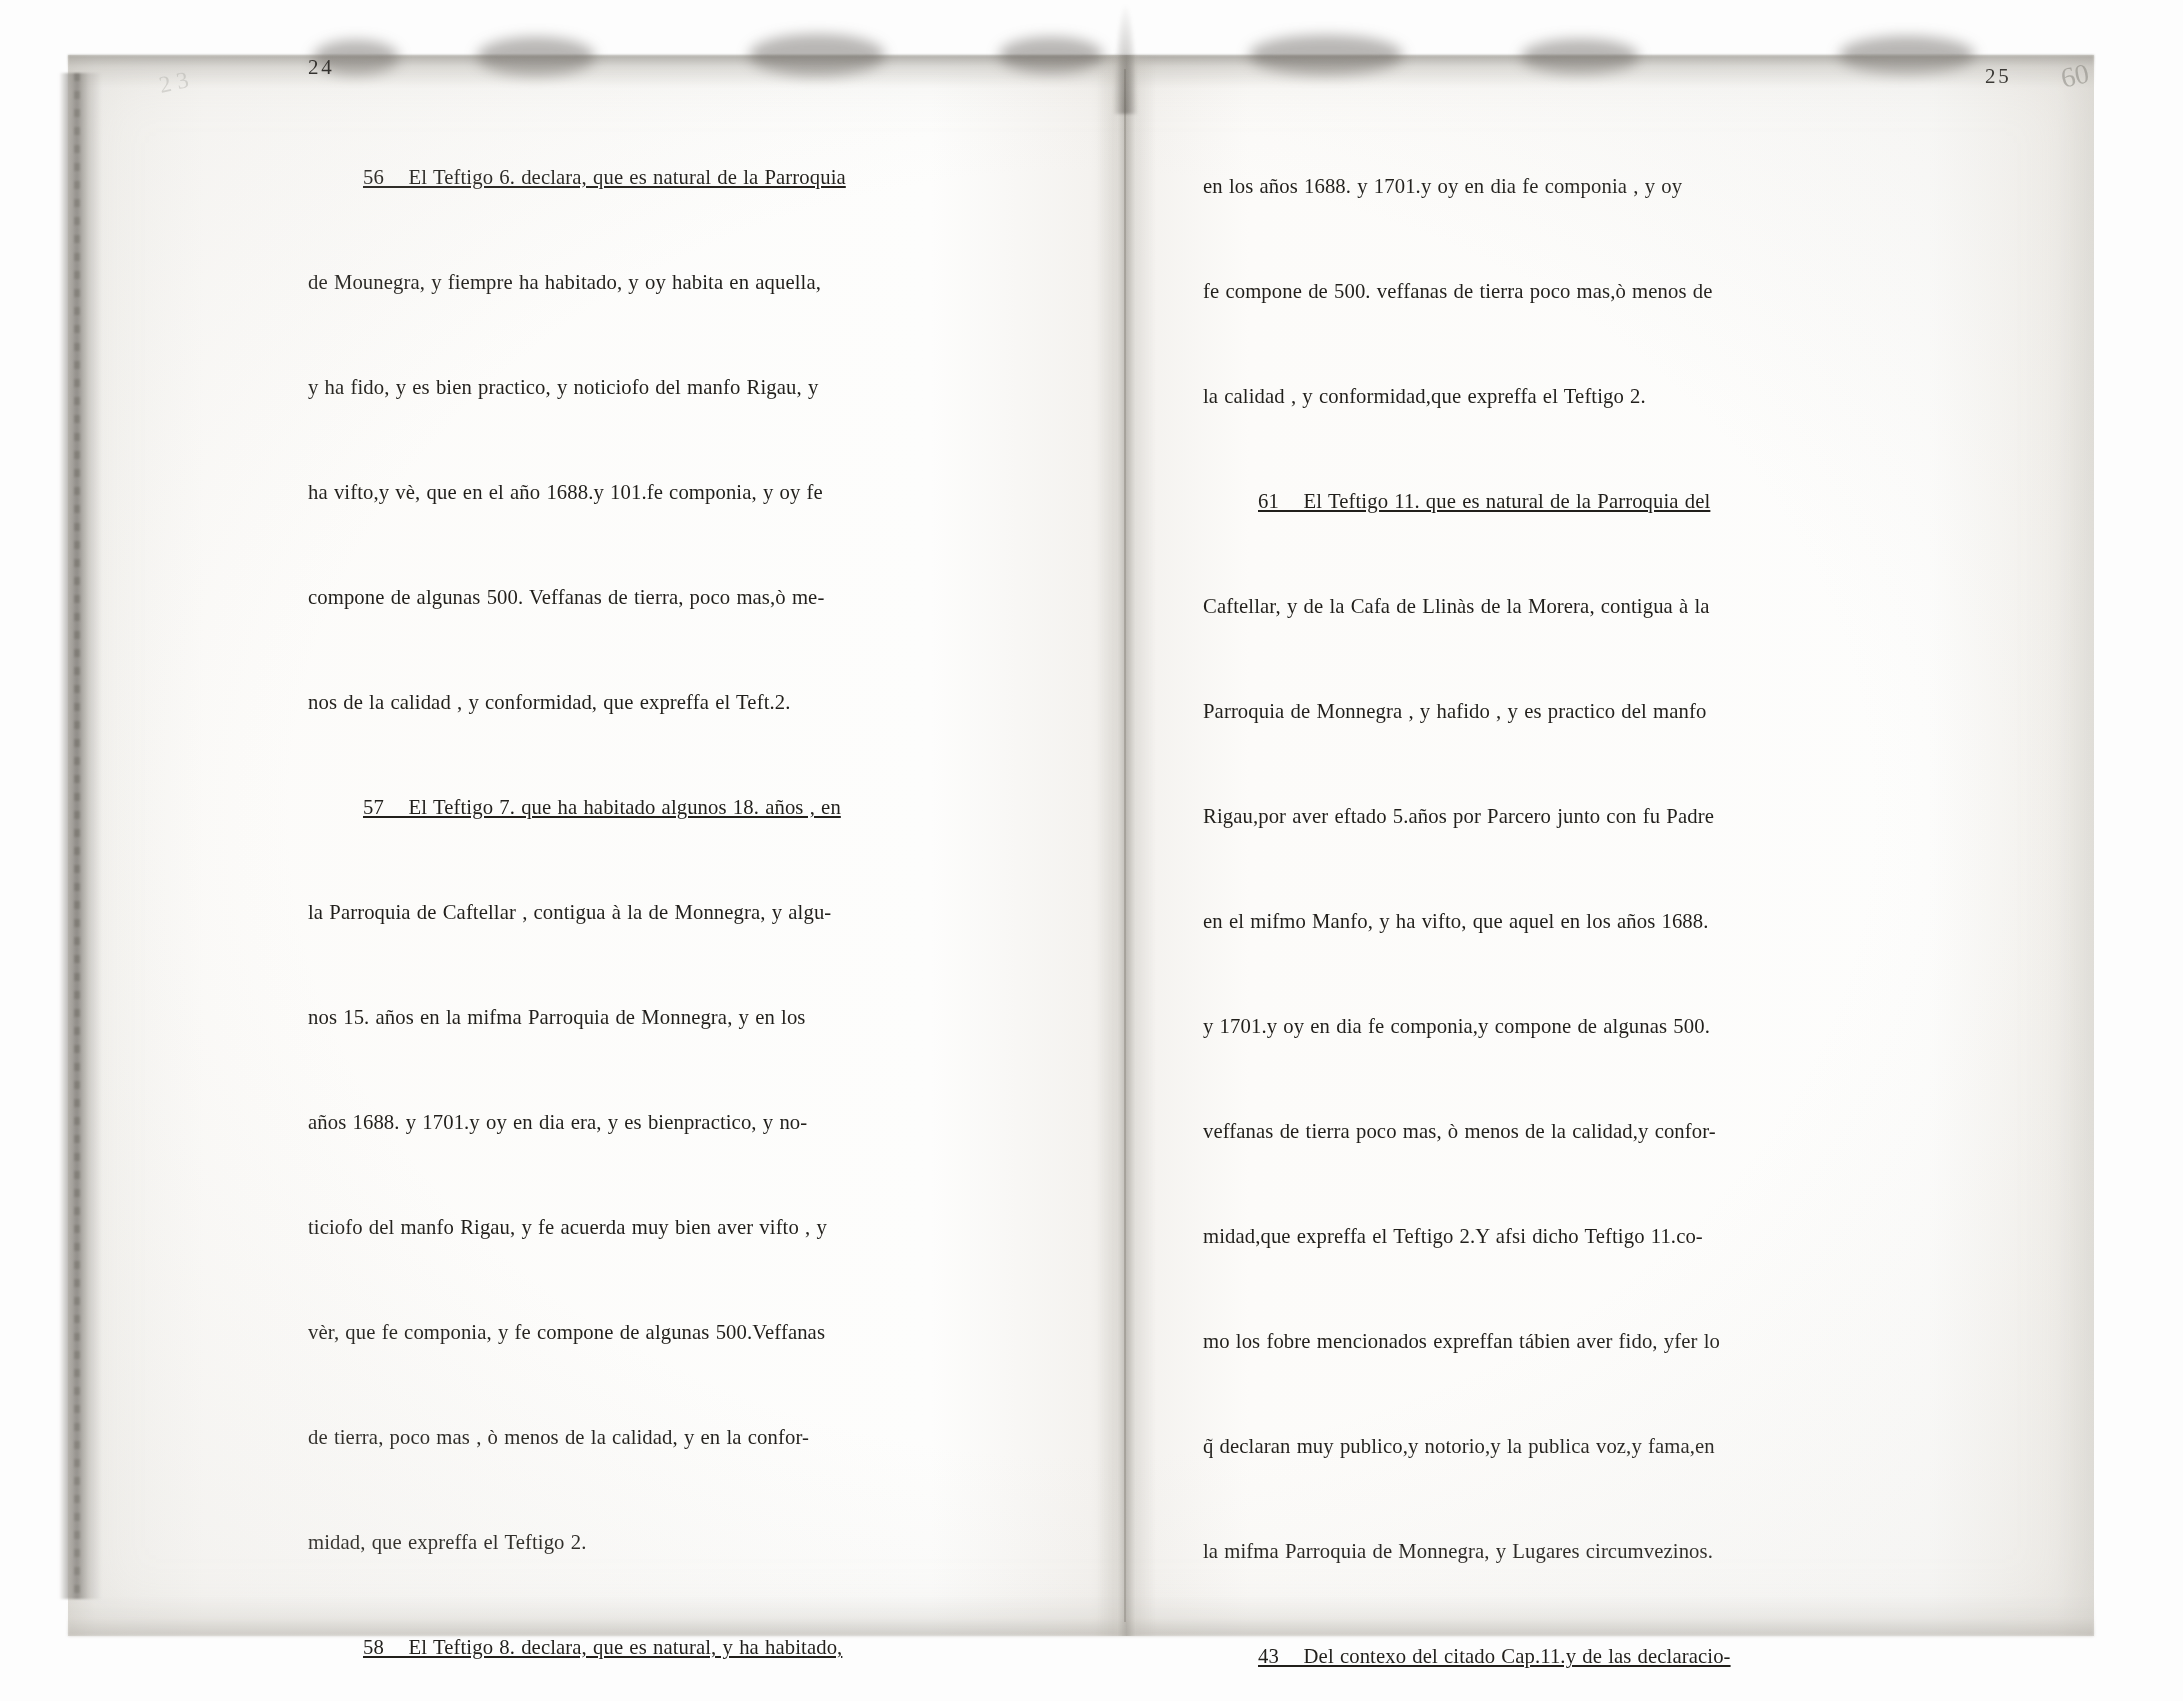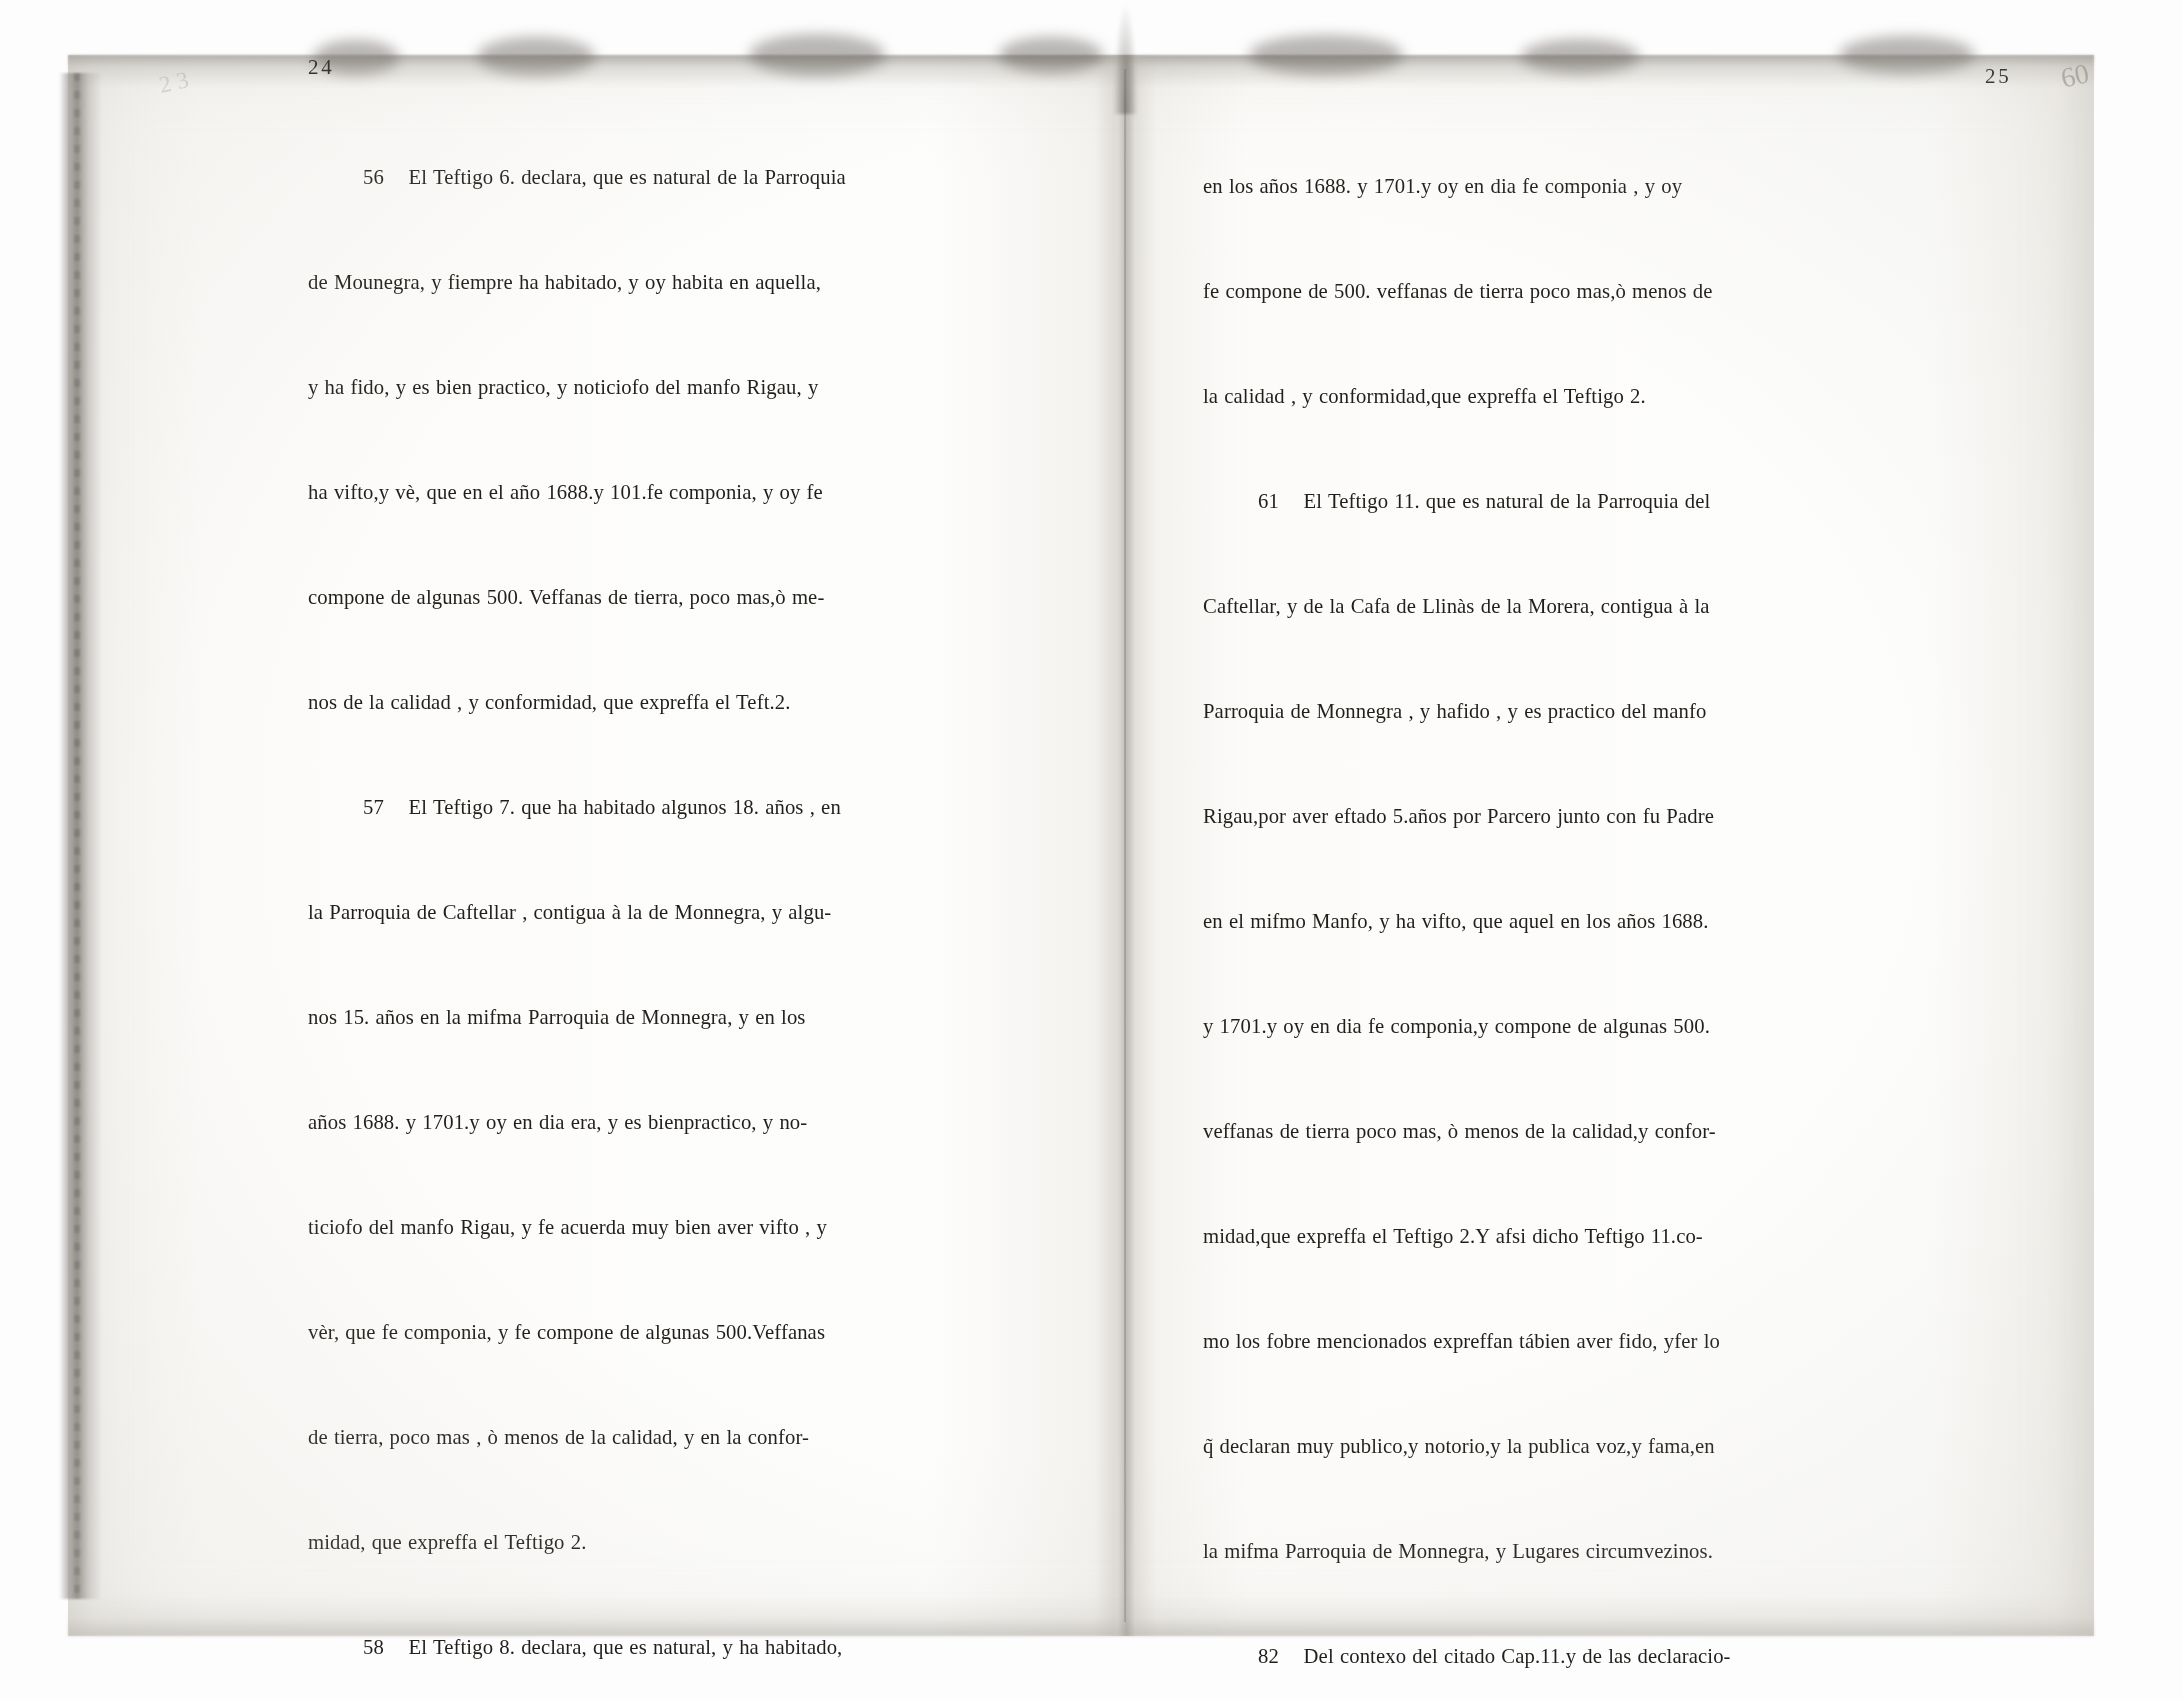--- a/index.html
+++ b/index.html
@@ -144,21 +144,21 @@
     letter-spacing: 0.1px;
     word-spacing: 0.9px;
     text-align: left;
     white-space: pre-wrap;
   }
   .page.right .column { left: 9px; width: 772px; top: 44px; }
 
   .ln { display: block; }
 
   
-  .ind { padding-left: 55px; }
+  .ind { padding-left: 55px; text-decoration: underline; }
 
   
   .pencil {
     position: absolute;
     font-family: "Liberation Serif", "DejaVu Serif", serif;
     color: rgba(120,118,112,0.55);
     font-size: 28px;
     transform: rotate(-12deg);
   }
   .pencil.faint { color: rgba(150,148,142,0.35); font-size: 23.6px; }
@@ -255,21 +255,21 @@
         <span class="ln">Caftellar, y de la Cafa de Llinàs de la Morera, contigua à la</span>
         <span class="ln">Parroquia de Monnegra , y hafido , y es practico del manfo</span>
         <span class="ln">Rigau,por aver eftado 5.años por Parcero junto con fu Padre</span>
         <span class="ln">en el mifmo Manfo, y ha vifto, que aquel en los años 1688.</span>
         <span class="ln">y 1701.y oy en dia fe componia,y compone de algunas 500.</span>
         <span class="ln">veffanas de tierra poco mas, ò menos de la calidad,y confor-</span>
         <span class="ln">midad,que expreffa el Teftigo 2.Y afsi dicho Teftigo 11.co-</span>
         <span class="ln">mo los fobre mencionados expreffan tábien aver fido, yfer lo</span>
         <span class="ln">q̃ declaran muy publico,y notorio,y la publica voz,y fama,en</span>
         <span class="ln">la mifma Parroquia de Monnegra, y Lugares circumvezinos.</span>
-        <span class="ln ind">82    Del contexo del citado Cap.11.y de las declaracio-</span>
+        <span class="ln ind">43    Del contexo del citado Cap.11.y de las declaracio-</span>
         
         
         
         
         
         
         
         
         
         

